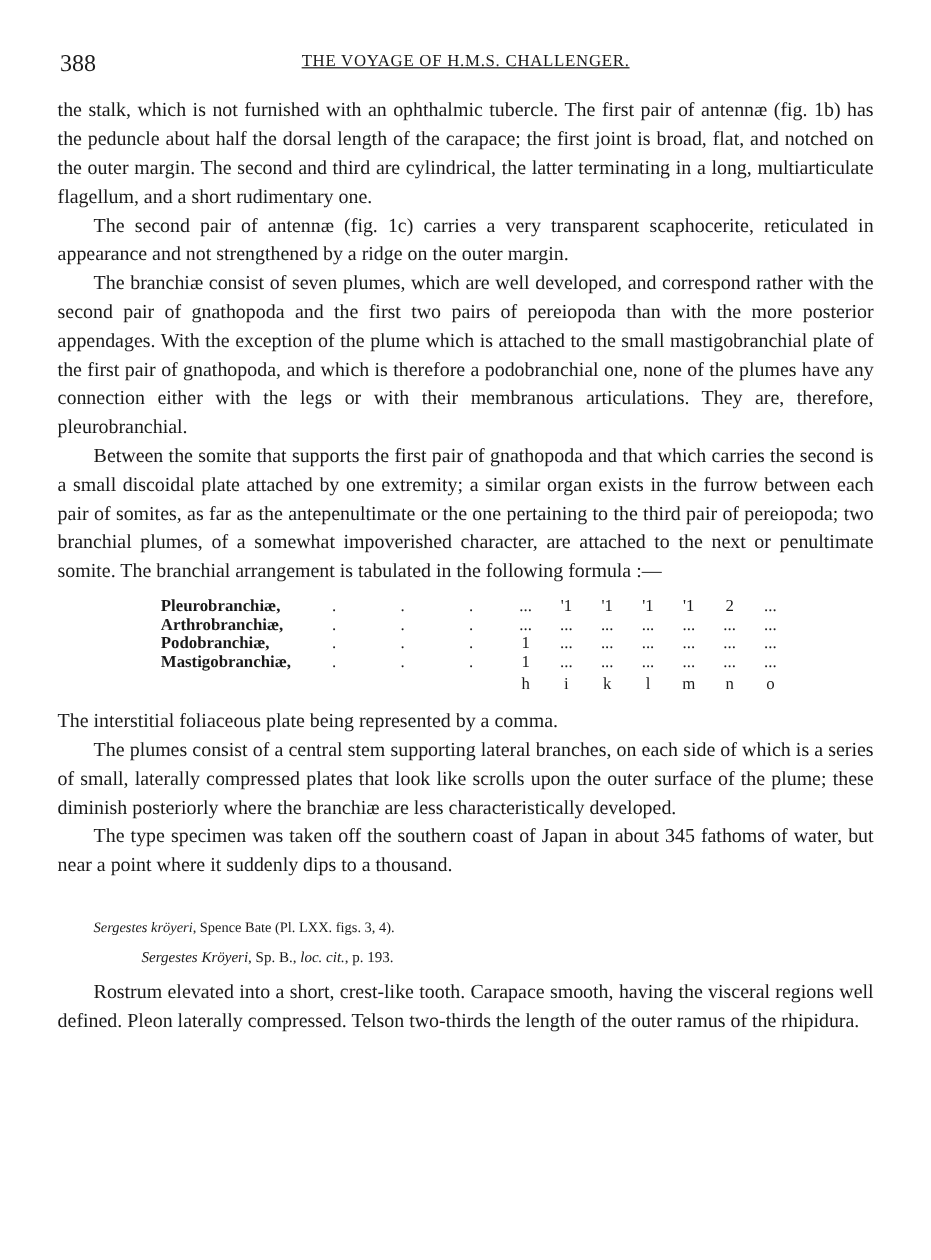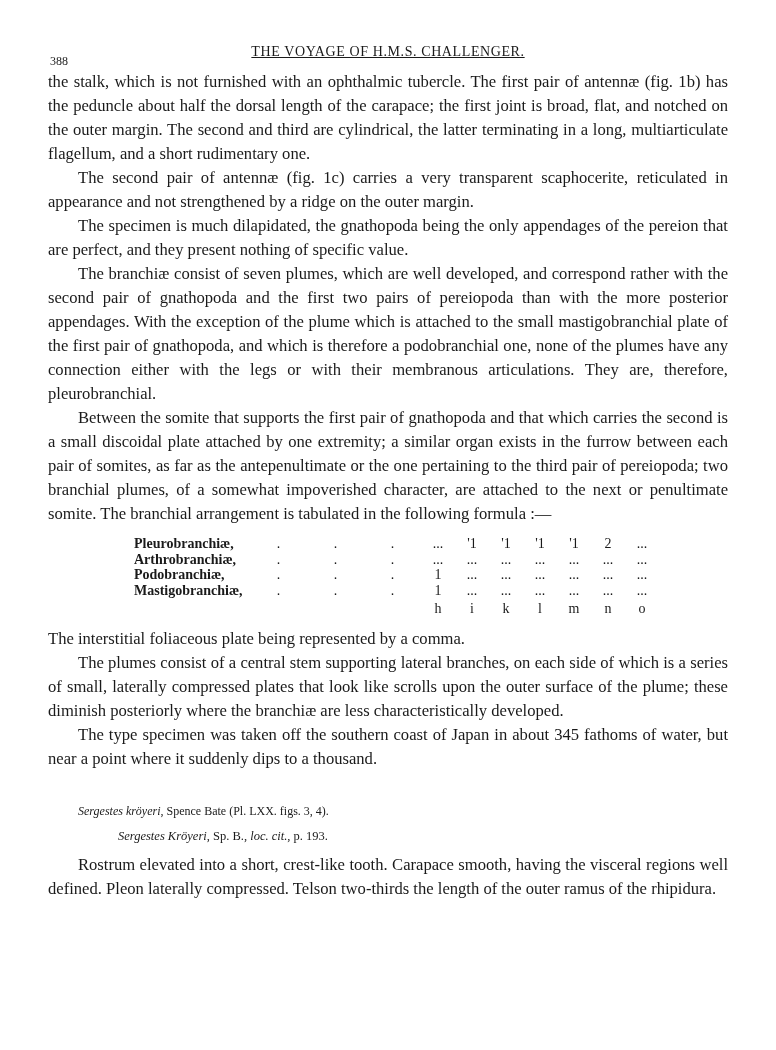--- a/index.html
+++ b/index.html
@@ -1,23 +1,23 @@
 <!DOCTYPE html>
 <html><head>
 <meta charset="utf-8">
 <style>
   html, body { margin: 0; padding: 0; background: #ffffff; }
   body { width: 776px; height: 1050px; position: relative; overflow: hidden;
          font-family: "Liberation Serif", "DejaVu Serif", serif; color: #1a1a1a; }
   .page { position: absolute; left: 48px; top: 40px; width: 680px; }
   .running-head { position: relative; height: 26px; font-size: 15px; }
-  .page-number { position: absolute; left: 2px; top: 2px; font-size: 12px; margin-top: 12px; }
+  .page-number { position: absolute; left: 2px; top: 2px; font-size: 20px; }
   .running-title { position: absolute; left: 0; right: 0; top: 4px; text-align: center;
                    font-size: 14px; letter-spacing: 0.6px; text-decoration: underline; }
-  .body-text { margin-top: 4px; font-size: 16.6px; line-height: 24px; }
+  .body-text { margin-top: 14px; font-size: 16.6px; line-height: 24px; }
   .para { margin: 0; text-align: justify; text-indent: 0; }
   .para.indent { text-indent: 30px; }
   .formula { margin: 10px 0 10px 86px; font-size: 14px; line-height: 15.5px; }
   .formula table { border-collapse: collapse; }
   .formula td { padding: 0; white-space: nowrap; }
   .formula td.lbl { width: 116px; font-weight: bold; }
   .formula td.dot { width: 57px; text-align: center; }
   .formula td.cell { width: 34px; text-align: center; }
   .formula tr.letters td { padding-top: 3px; }
   .species-heading { margin-top: 28px; text-indent: 30px; font-size: 12px; line-height: 24px; }
@@ -30,21 +30,20 @@
 
 <div class="page">
   <div class="running-head">
     <span class="page-number">388</span>
     <span class="running-title">THE VOYAGE OF H.M.S. CHALLENGER.</span>
   </div>
 
   <div class="body-text">
     <p class="para">the stalk, which is not furnished with an ophthalmic tubercle.  The first pair of antennæ (fig. 1b) has the peduncle about half the dorsal length of the carapace; the first joint is broad, flat, and notched on the outer margin.  The second and third are cylindrical, the latter terminating in a long, multiarticulate flagellum, and a short rudimentary one.</p>
     <p class="para indent">The second pair of antennæ (fig. 1c) carries a very transparent scaphocerite, reticulated in appearance and not strengthened by a ridge on the outer margin.</p>
-    <p class="para indent">The specimen is much dilapidated, the gnathopoda being the only appendages of the pereion that are perfect, and they present nothing of specific value.</p>
     <p class="para indent">The branchiæ consist of seven plumes, which are well developed, and correspond rather with the second pair of gnathopoda and the first two pairs of pereiopoda than with the more posterior appendages.  With the exception of the plume which is attached to the small mastigobranchial plate of the first pair of gnathopoda, and which is therefore a podobranchial one, none of the plumes have any connection either with the legs or with their membranous articulations.  They are, therefore, pleurobranchial.</p>
     <p class="para indent">Between the somite that supports the first pair of gnathopoda and that which carries the second is a small discoidal plate attached by one extremity; a similar organ exists in the furrow between each pair of somites, as far as the antepenultimate or the one pertaining to the third pair of pereiopoda; two branchial plumes, of a somewhat impoverished character, are attached to the next or penultimate somite.  The branchial arrangement is tabulated in the following formula :—</p>
 
     <div class="formula">
       <table>
         <tbody id="formula-body">
             <tr>
               <td class="lbl">Pleurobranchiæ,</td>
               <td class="dot">.</td>
               <td class="dot">.</td>

